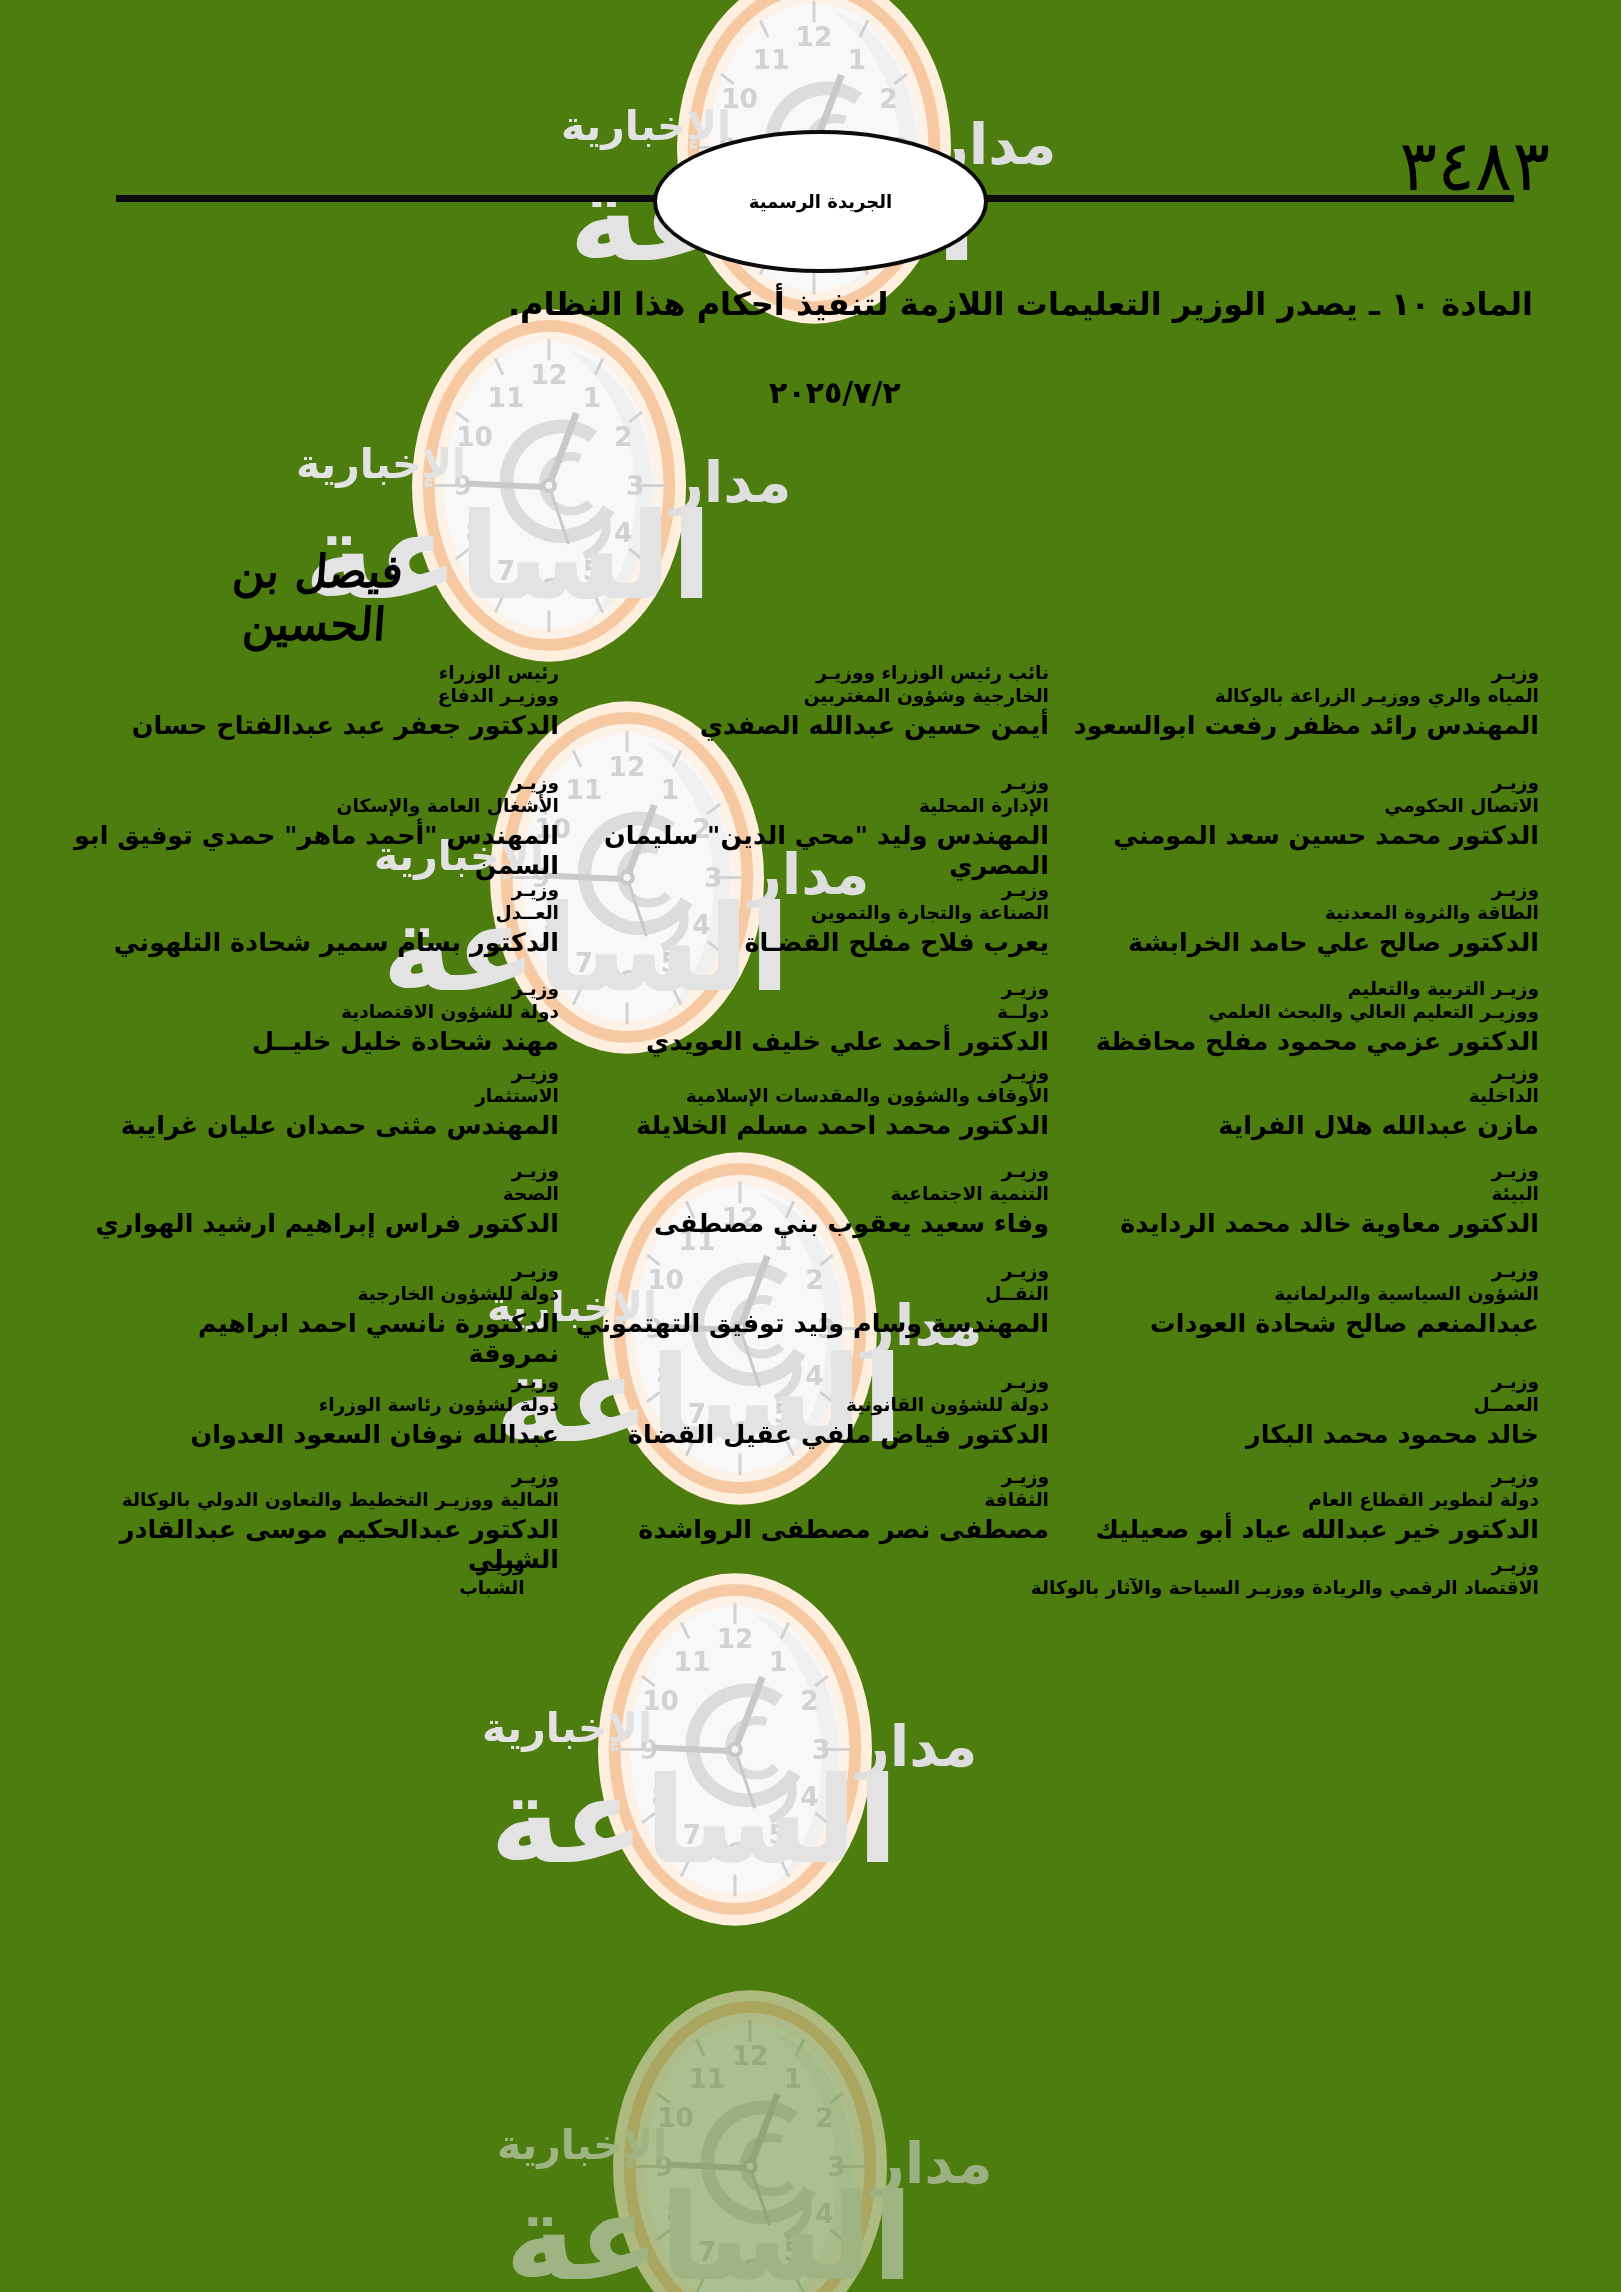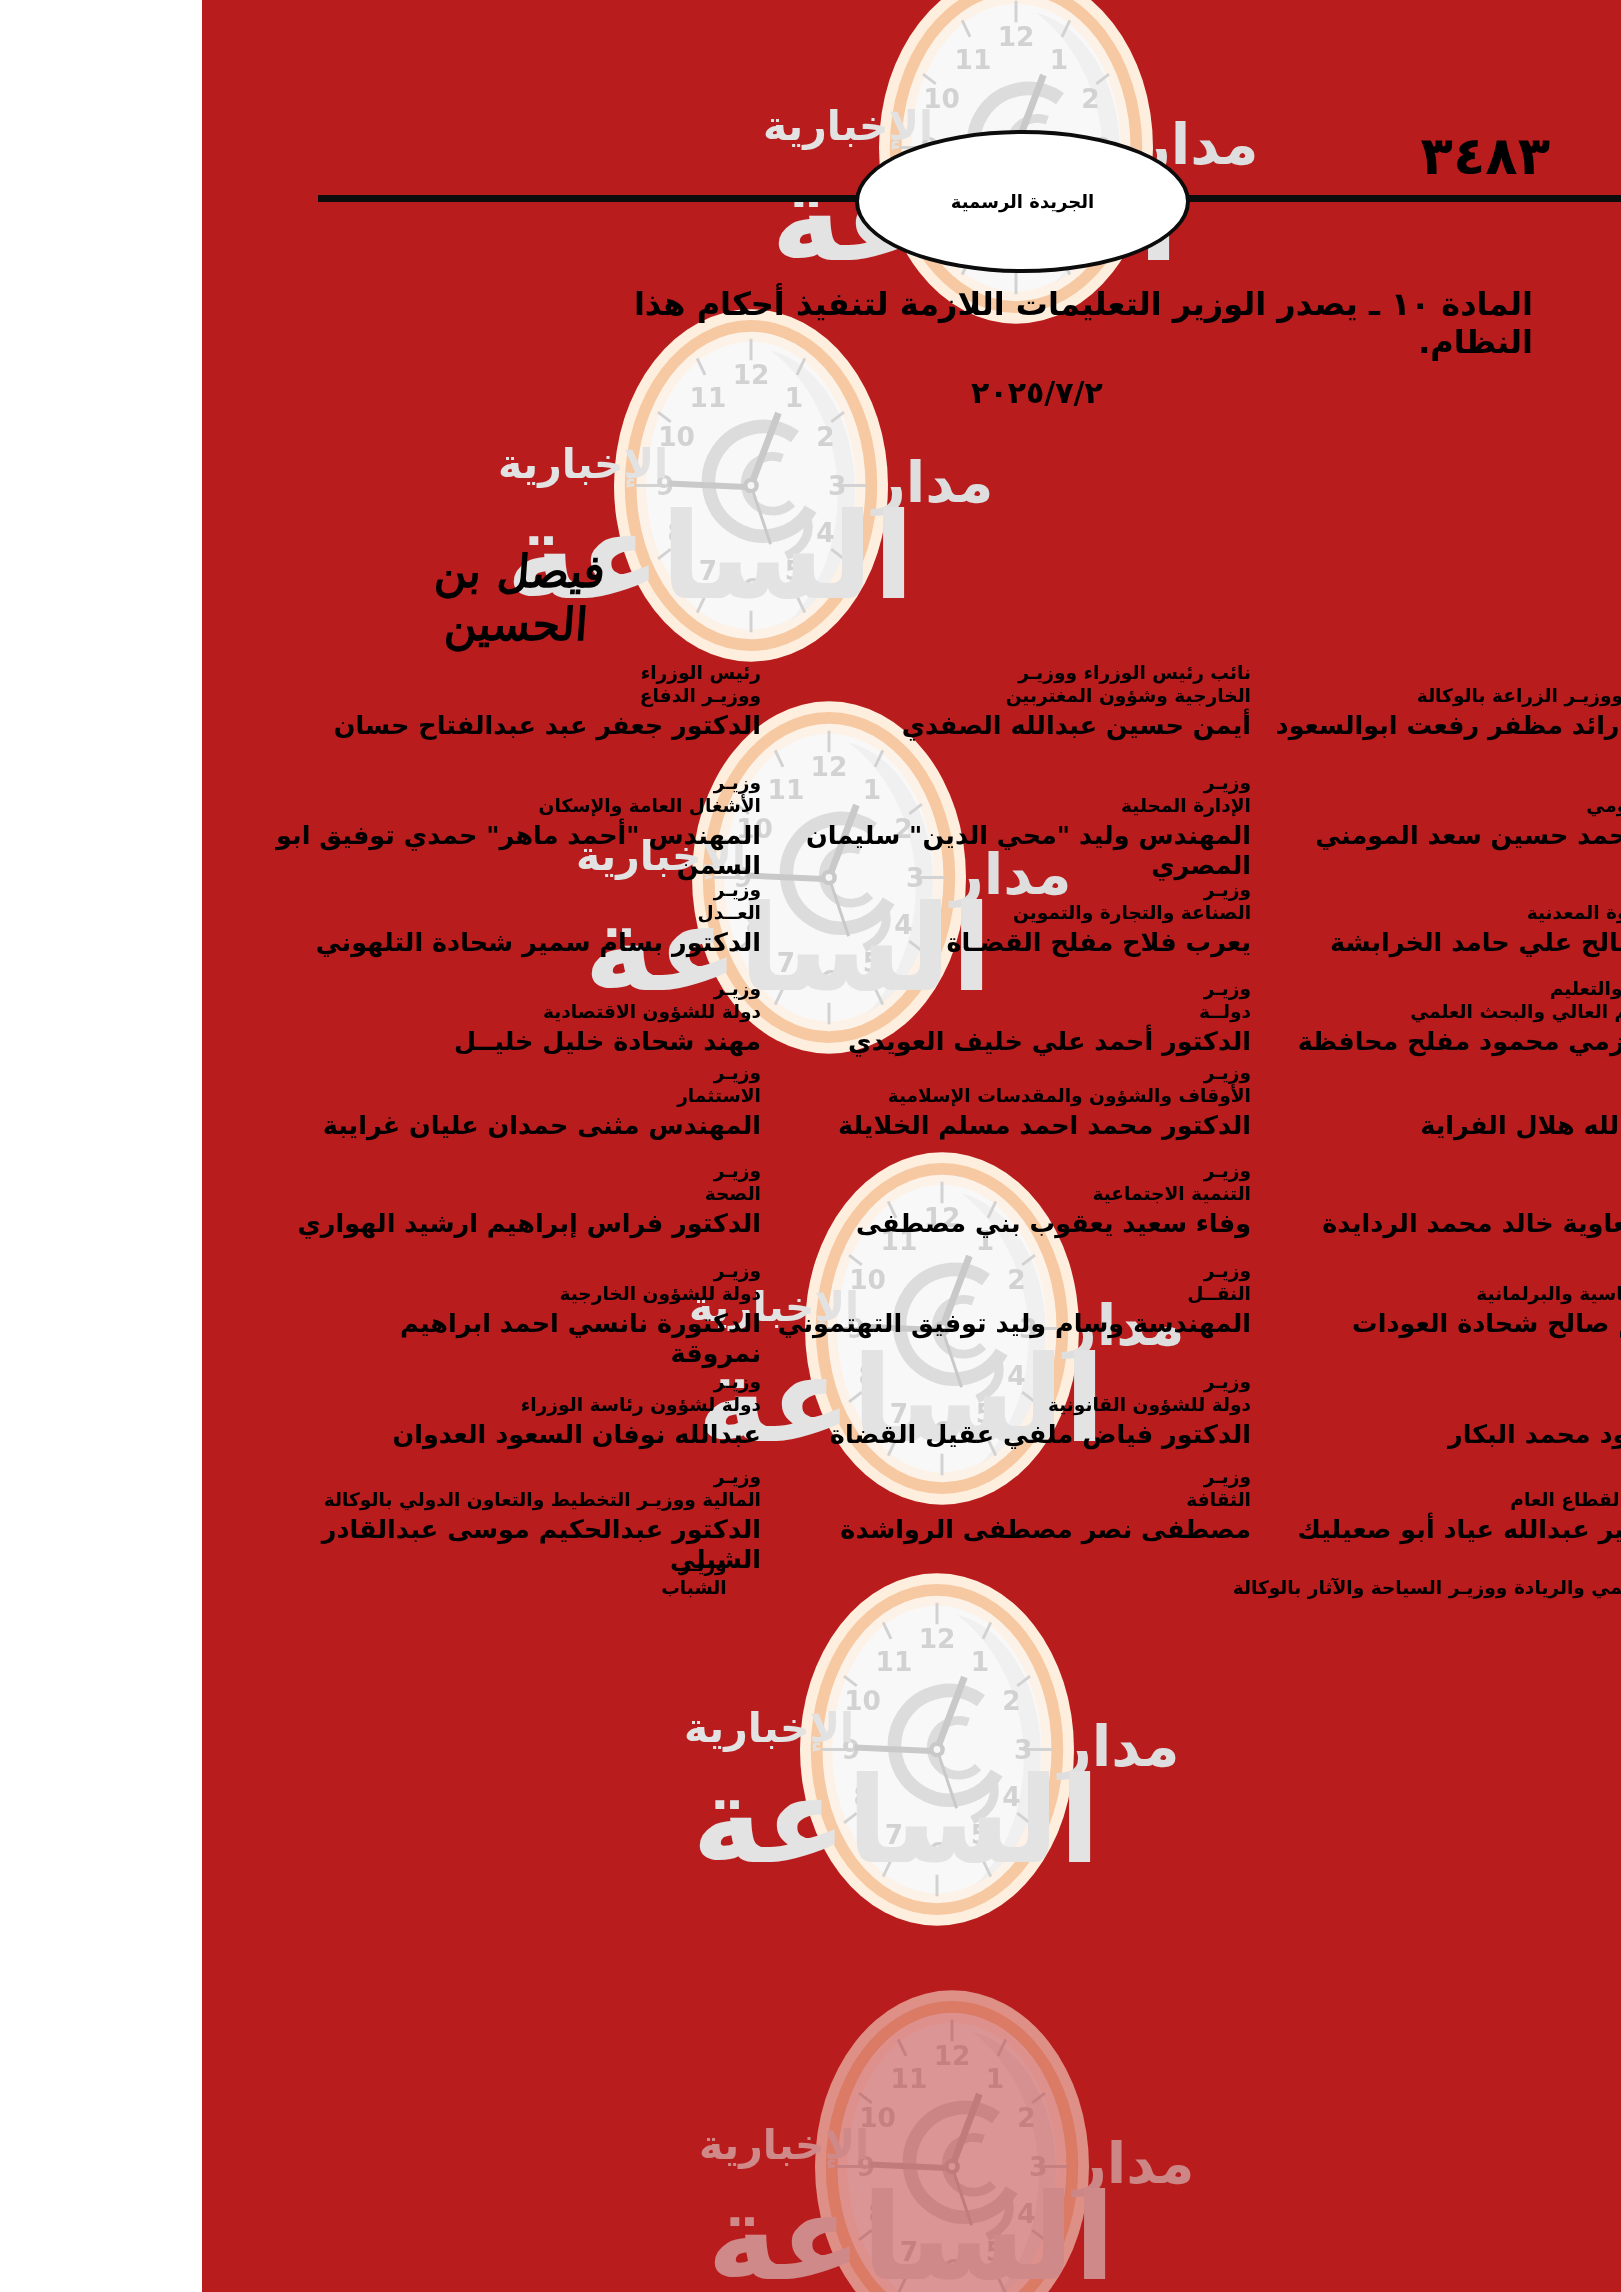--- a/index.html
+++ b/index.html
@@ -1,26 +1,26 @@
 <!DOCTYPE html>
 <html dir="rtl" lang="ar"><head>
 <meta charset="utf-8">
 <style>
   html,body{margin:0;padding:0;background:#ffffff;}
-  .page{position:relative;width:1419px;height:2293px;background:#b91c1c;overflow:hidden;
+  .page{position:relative;width:1621px;height:2293px;background:#4d7c0f;overflow:hidden;
         font-family:"DejaVu Sans",sans-serif;color:#000;}
   
   .wm{position:absolute;width:686px;height:490px;z-index:0;pointer-events:none;}
   .wm-clock{position:absolute;left:167px;top:59px;}
   .wm-madar{position:absolute;left:426px;top:204px;font-size:57px;font-weight:bold;color:#dedede;line-height:1;}
   .wm-saa{position:absolute;left:59px;top:247px;font-size:120px;font-weight:bold;color:#e3e3e3;line-height:1;}
   .wm-ikhbariya{position:absolute;left:51px;top:194px;font-size:41px;font-weight:bold;color:#e2e2e2;line-height:1;}
   
   .content{position:absolute;inset:0;z-index:1;}
-  .page-number{position:absolute;top:125px;right:71px;font-size:53px;font-weight:bold;letter-spacing:2px;}
+  .page-number{position:absolute;top:125px;right:71px;font-size:70px;font-weight:normal;letter-spacing:2px;}
   .rule{position:absolute;top:195px;left:116px;width:1398px;height:6.9px;background:#0c0c0c;}
   .gazette-oval{position:absolute;left:653px;top:130px;width:327px;height:135px;background:#fff;
         border:4.9px solid #0c0c0c;border-radius:50%;display:flex;align-items:center;justify-content:center;
         font-size:18px;font-weight:bold;}
   .article-line{position:absolute;top:285px;left:372px;right:88px;text-align:right;
         font-size:32px;font-weight:bold;}
   .date-line{position:absolute;top:375px;left:590px;width:490px;text-align:center;
         font-size:30px;font-weight:bold;}
   .signature{position:absolute;top:545px;left:169px;width:294px;text-align:center;
         font-family:"DejaVu Serif",serif;font-size:45px;font-weight:bold;transform:skewX(-4deg);}

